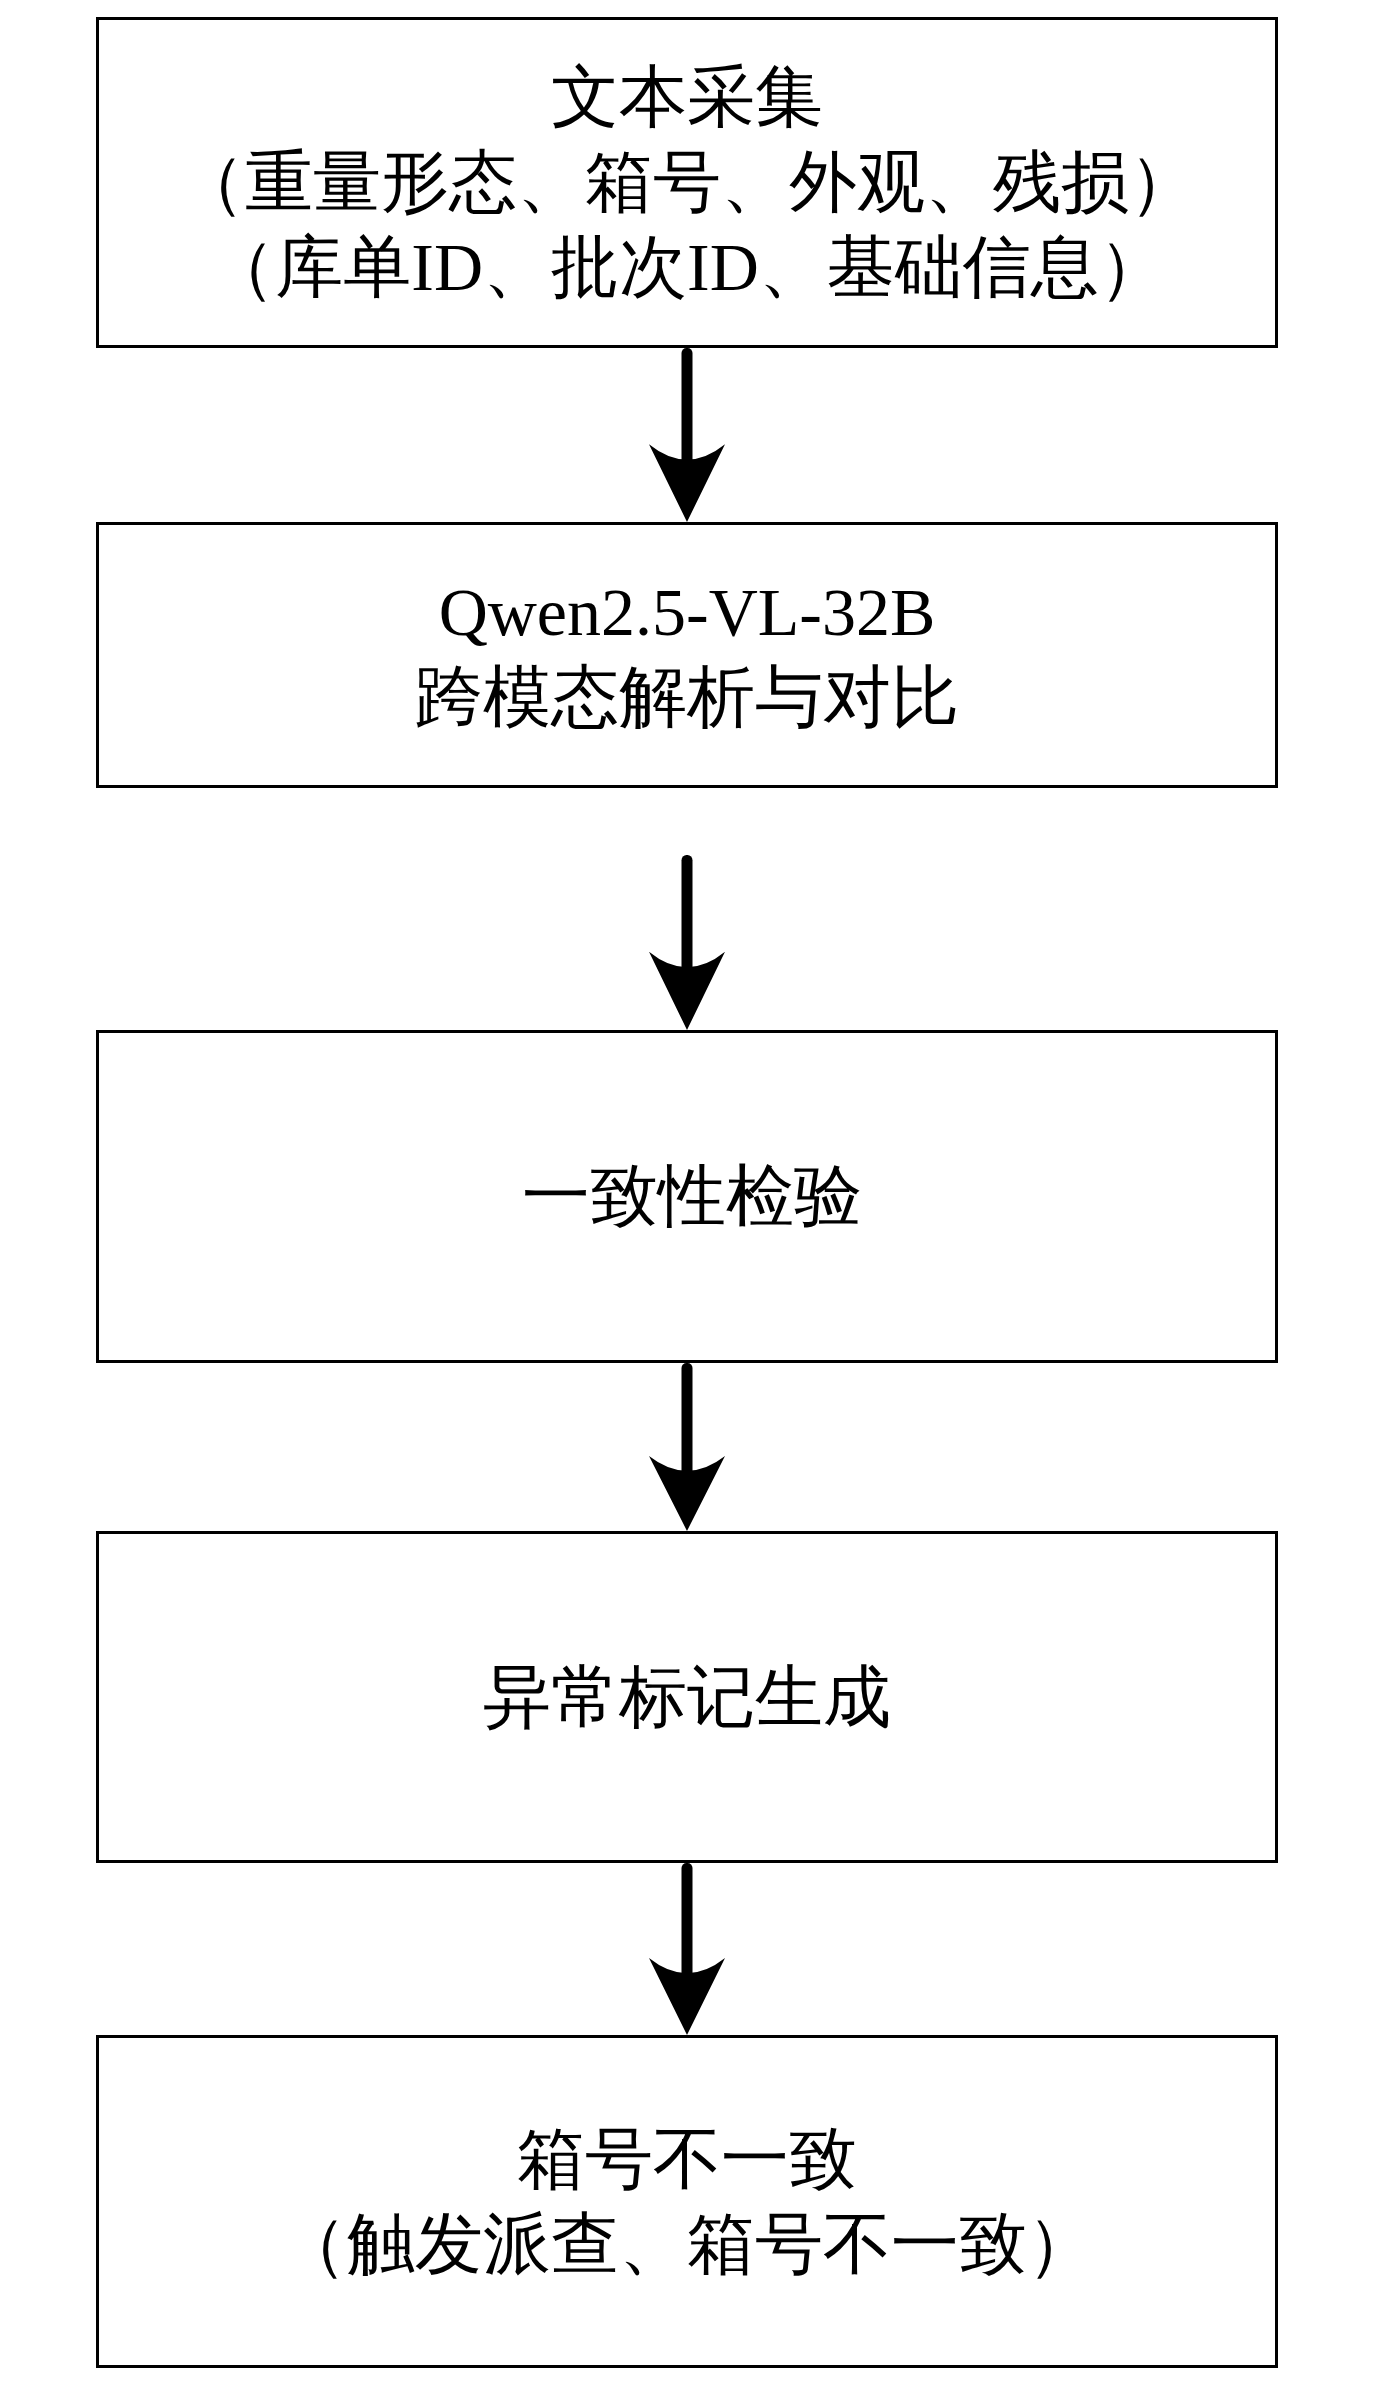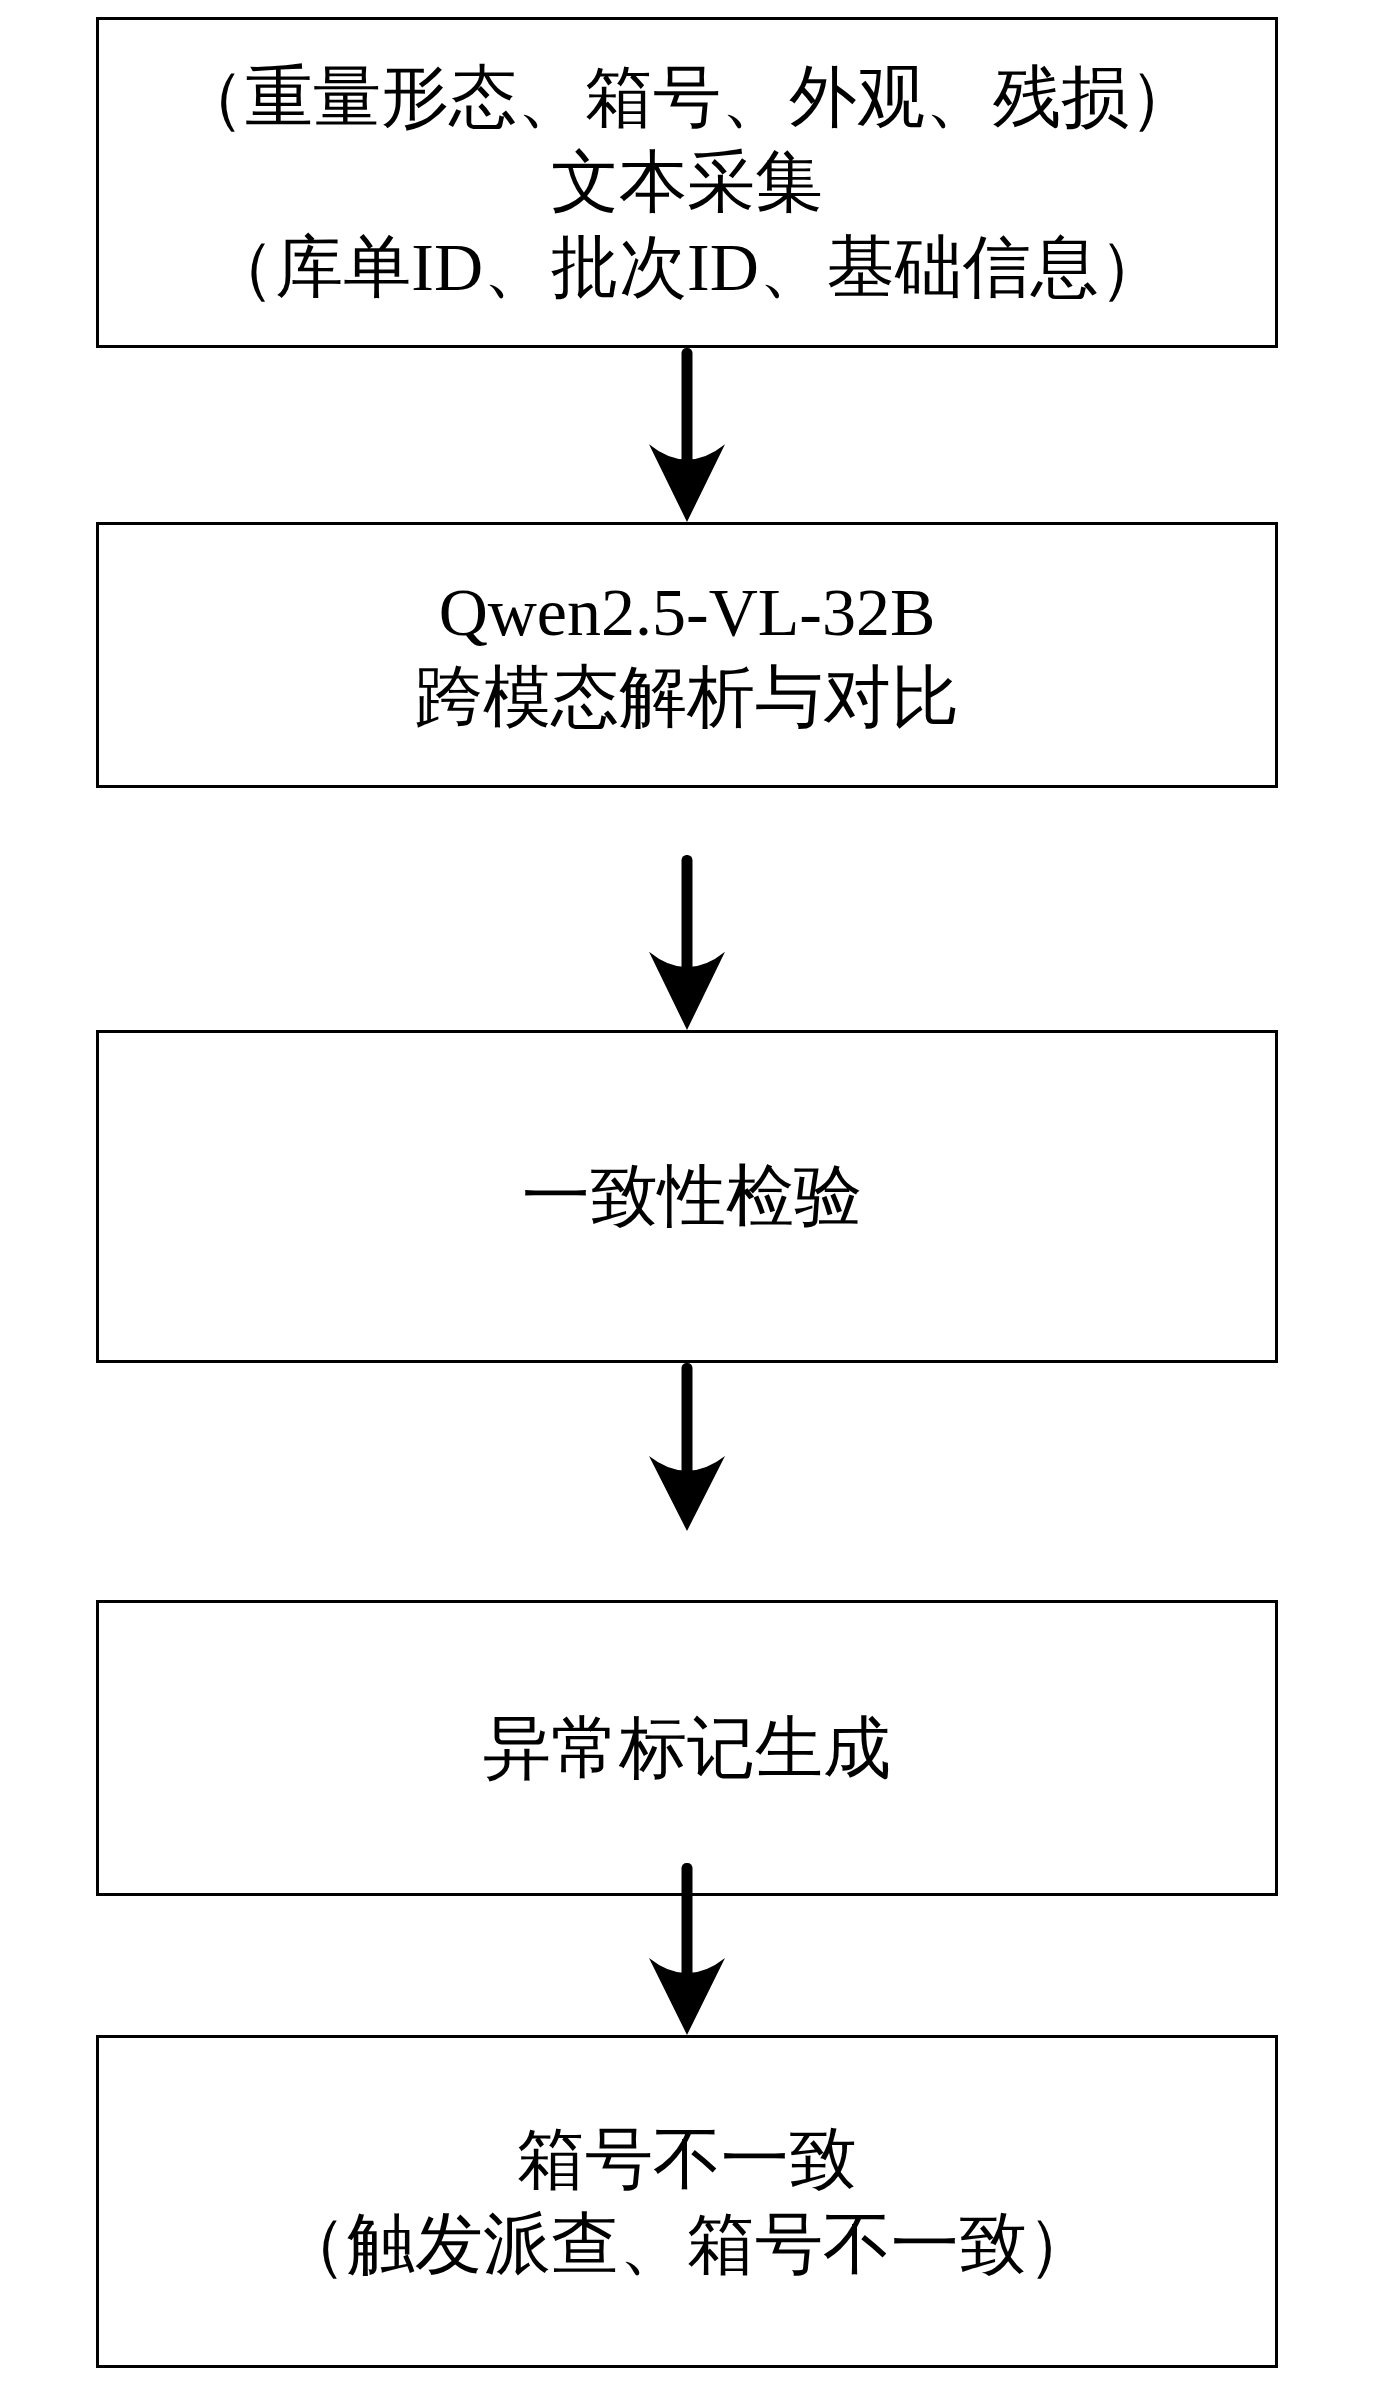--- a/index.html
+++ b/index.html
@@ -41,35 +41,35 @@
   }
   .flow-arrow svg {
     display: block;
     width: 100%;
     height: 100%;
   }
   
   #box1 { top: 17px;   height: 331px; }
   #box2 { top: 522px;  height: 266px; }
   #box3 { top: 1030px; height: 333px; padding-left: 40px; }
-  #box4 { top: 1600px; height: 296px; }
+  #box4 { top: 1531px; height: 332px; }
   #box5 { top: 2035px; height: 333px; }
   #arrow1 { top: 348px;  height: 174px; }
   #arrow2 { top: 855px;  height: 175px; }
   #arrow3 { top: 1363px; height: 168px; }
   #arrow4 { top: 1863px; height: 172px; }
 </style>
 </head>
 <body>
 
 <div id="canvas">
 
   <div id="box1" class="flow-box">
+    <div class="flow-line">文本采集</div>
     <div class="flow-line">（重量形态、箱号、外观、残损）</div>
-    <div class="flow-line">文本采集</div>
     <div class="flow-line">（库单ID、批次ID、基础信息）</div>
   </div>
 
   <div id="arrow1" class="flow-arrow">
     <svg viewBox="0 0 76 170" preserveAspectRatio="none" aria-hidden="true">
       <rect x="32.5" y="0" width="11" height="122" rx="5" fill="#000000"></rect>
       <path d="M0,94 Q38,124 76,94 L38,170 Z" fill="#000000"></path>
     </svg>
   </div>
 

